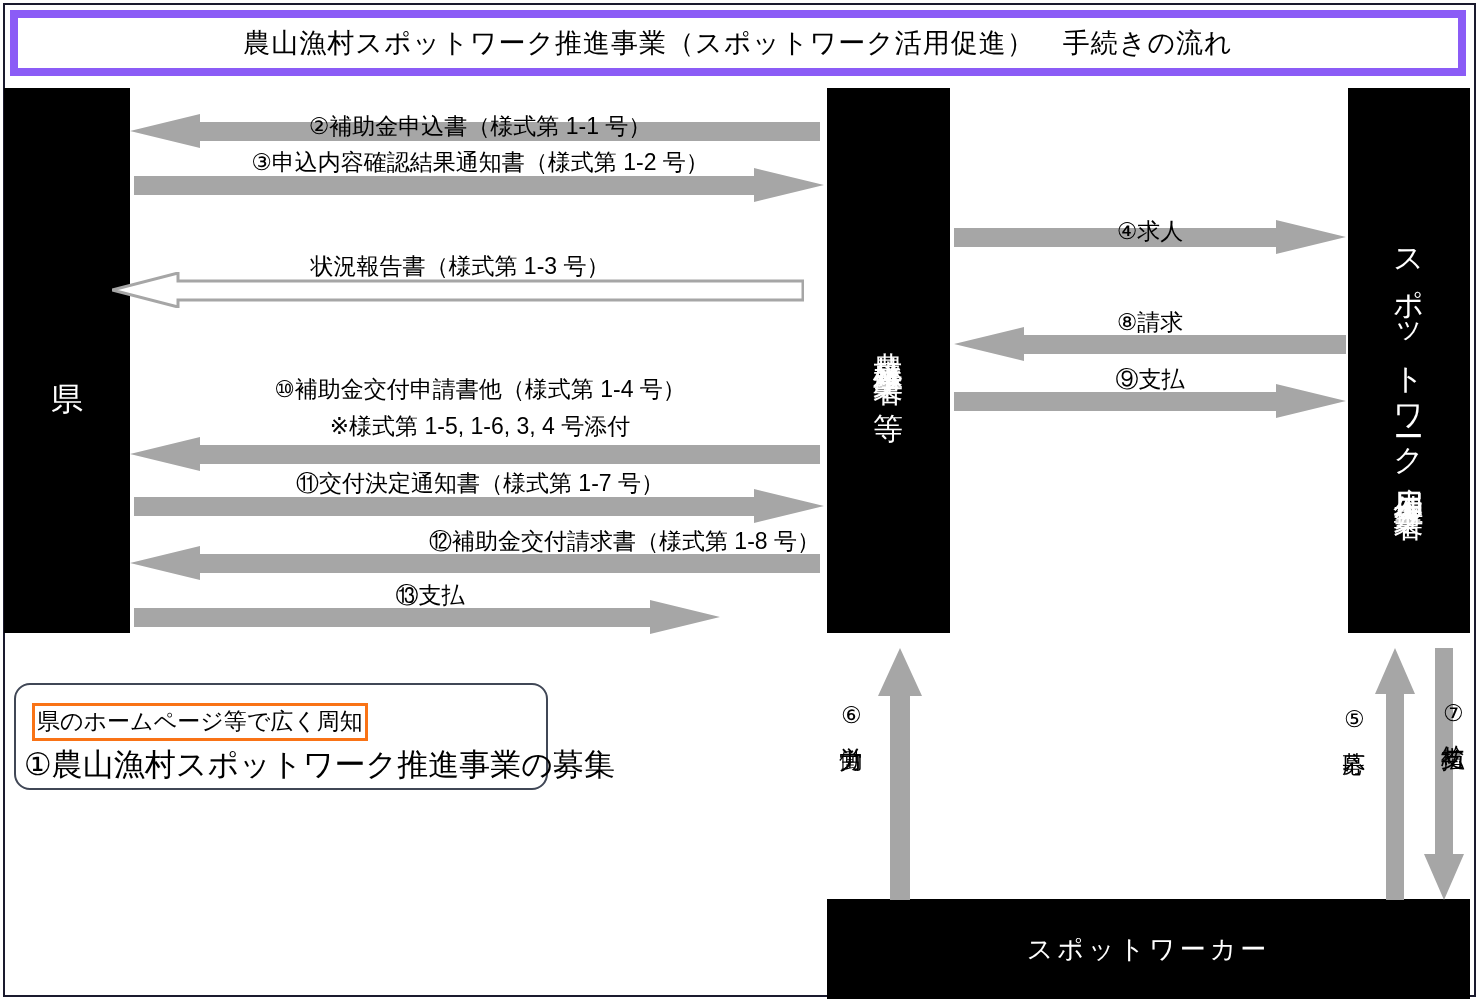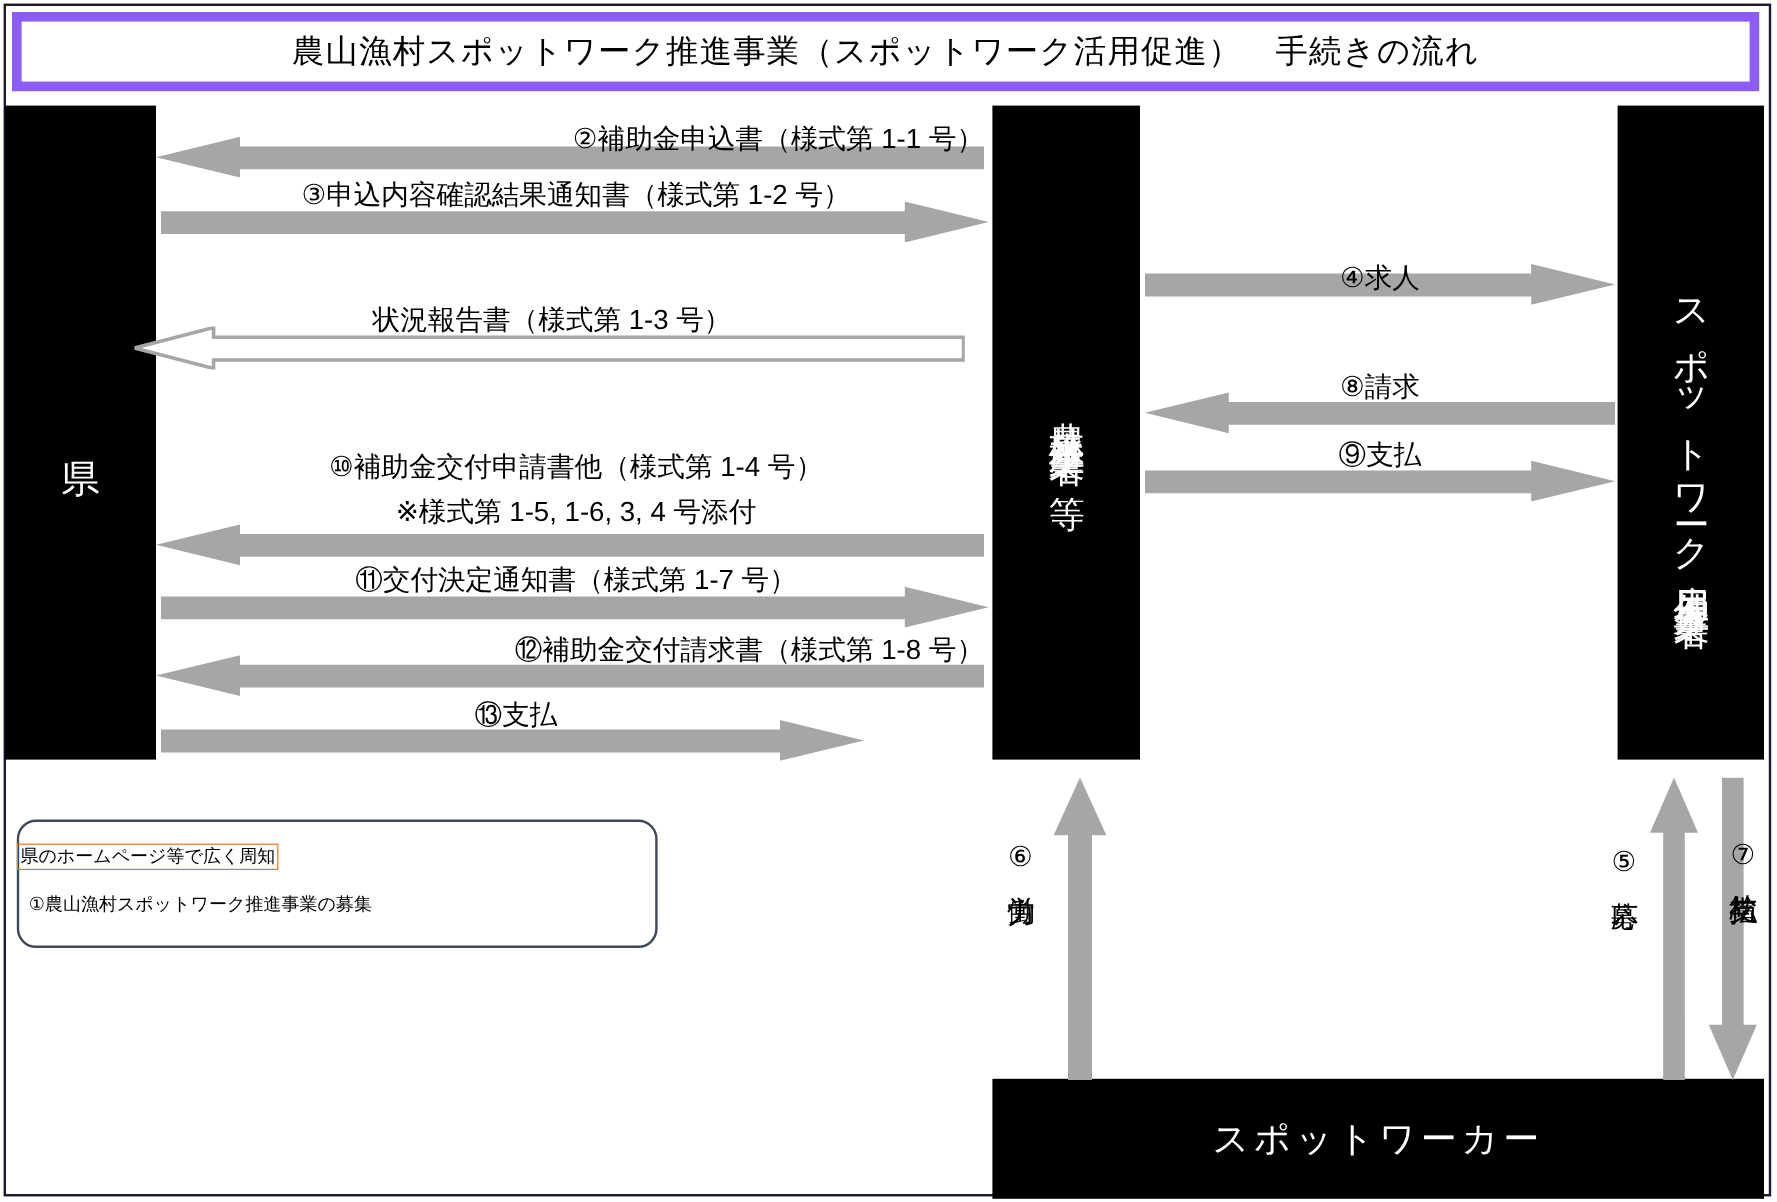--- a/index.html
+++ b/index.html
@@ -41,21 +41,21 @@
     white-space:pre;
   }
   #ent-ken{left:4px;top:88px;width:126px;height:545px;}
   #ent-ken .vtext{font-size:32px;}
   #ent-maff{left:827px;top:88px;width:123px;height:545px;}
   #ent-spot{left:1348px;top:88px;width:122px;height:545px;}
   #ent-worker{
     left:827px;top:899px;width:643px;height:100px;
   }
   #ent-worker .htext{
-    font-size:30px;letter-spacing:4px;color:#fff;
+    font-size:26px;letter-spacing:4px;color:#fff;
   }
   
   .arrow{position:absolute;}
   .arrow svg{display:block;}
   
   .lbl{
     position:absolute;
     font-size:23px;
     color:#000;
     white-space:pre;
@@ -73,29 +73,29 @@
     letter-spacing:1px;
   }
   
   .note-box{
     position:absolute;left:14px;top:683px;width:534px;height:107px;
     border:2px solid #404756;
     border-radius:16px;
     box-sizing:border-box;
   }
   .note-line1{
-    position:absolute;left:14px;top:703px;
-    font-size:15px;
-    border:1px solid #f97316;
+    position:absolute;left:32px;top:703px;
+    font-size:23px;
+    border:3px solid #f97316;
     padding:0 2px 1px 2px;
     white-space:pre;
   }
   .note-line2{
     position:absolute;left:24px;top:744px;
-    font-size:15px;
+    font-size:31px;
     white-space:pre;
   }
 </style>
 </head>
 <body>
 
 <div class="outer-frame"></div>
 
 <div class="title-box">
   <div class="title-text">農山漁村スポットワーク推進事業（スポットワーク活用促進）　手続きの流れ</div>
@@ -115,21 +115,21 @@
 
 <div class="entity" id="ent-worker">
   <span class="htext">スポットワーカー</span>
 </div>
 
 <div class="arrow" style="left:130px;top:114px;">
   <svg width="690" height="34" viewBox="0 0 690 34">
     <polygon points="0,17 70,0 70,8 690,8 690,27 70,27 70,34" fill="#a6a6a6"></polygon>
   </svg>
 </div>
-<div class="lbl c" style="left:140px;top:101px;width:680px;text-align:right;">②補助金申込書（様式第 1-1 号）</div>
+<div class="lbl c" style="left:140px;top:112px;width:680px;">②補助金申込書（様式第 1-1 号）</div>
 
 <div class="arrow" style="left:134px;top:168px;">
   <svg width="690" height="34" viewBox="0 0 690 34">
     <polygon points="0,8 620,8 620,0 690,17 620,34 620,27 0,27" fill="#a6a6a6"></polygon>
   </svg>
 </div>
 <div class="lbl c" style="left:140px;top:148px;width:680px;">③申込内容確認結果通知書（様式第 1-2 号）</div>
 
 <div class="arrow" style="left:112px;top:272px;">
   <svg width="692" height="36" viewBox="0 0 692 36">

